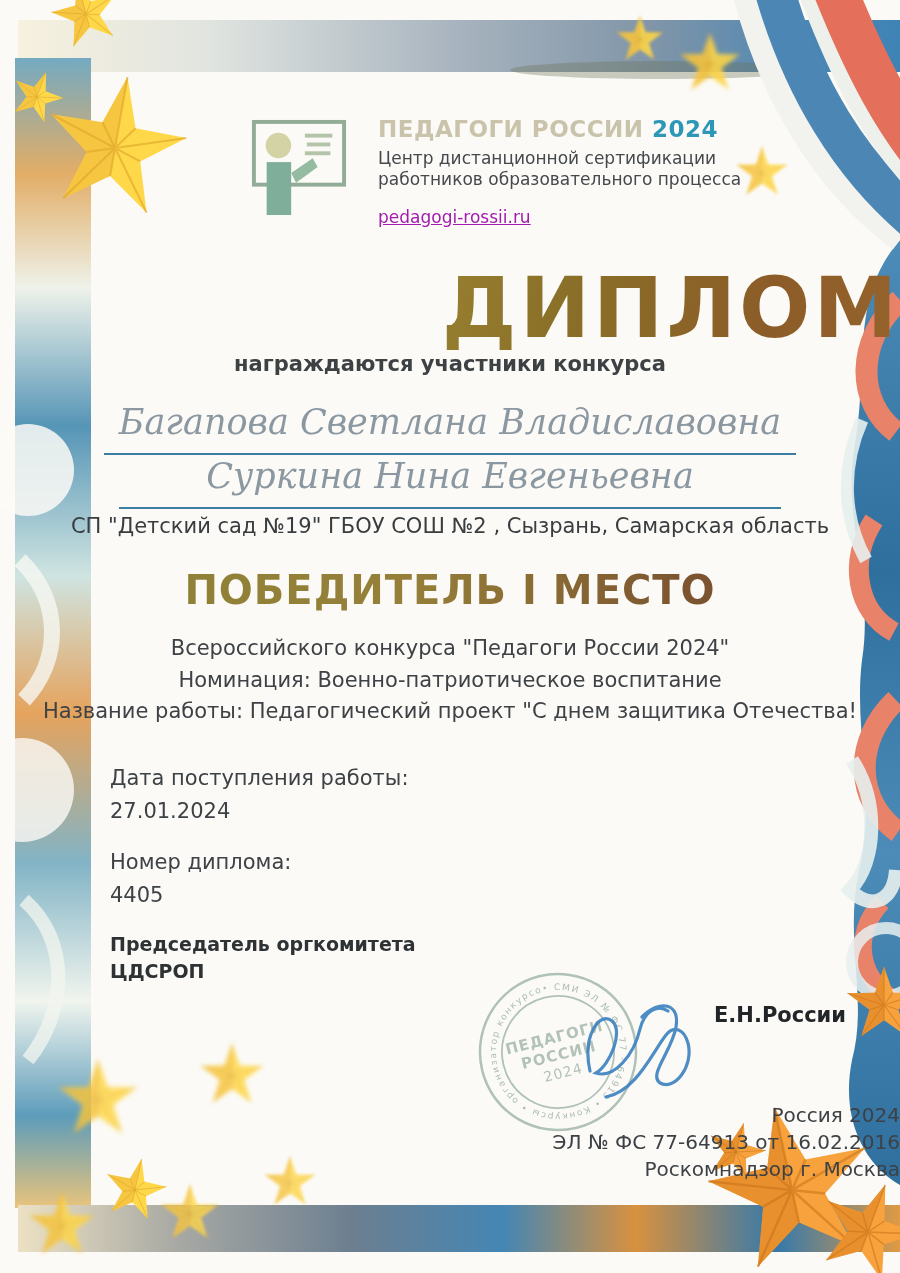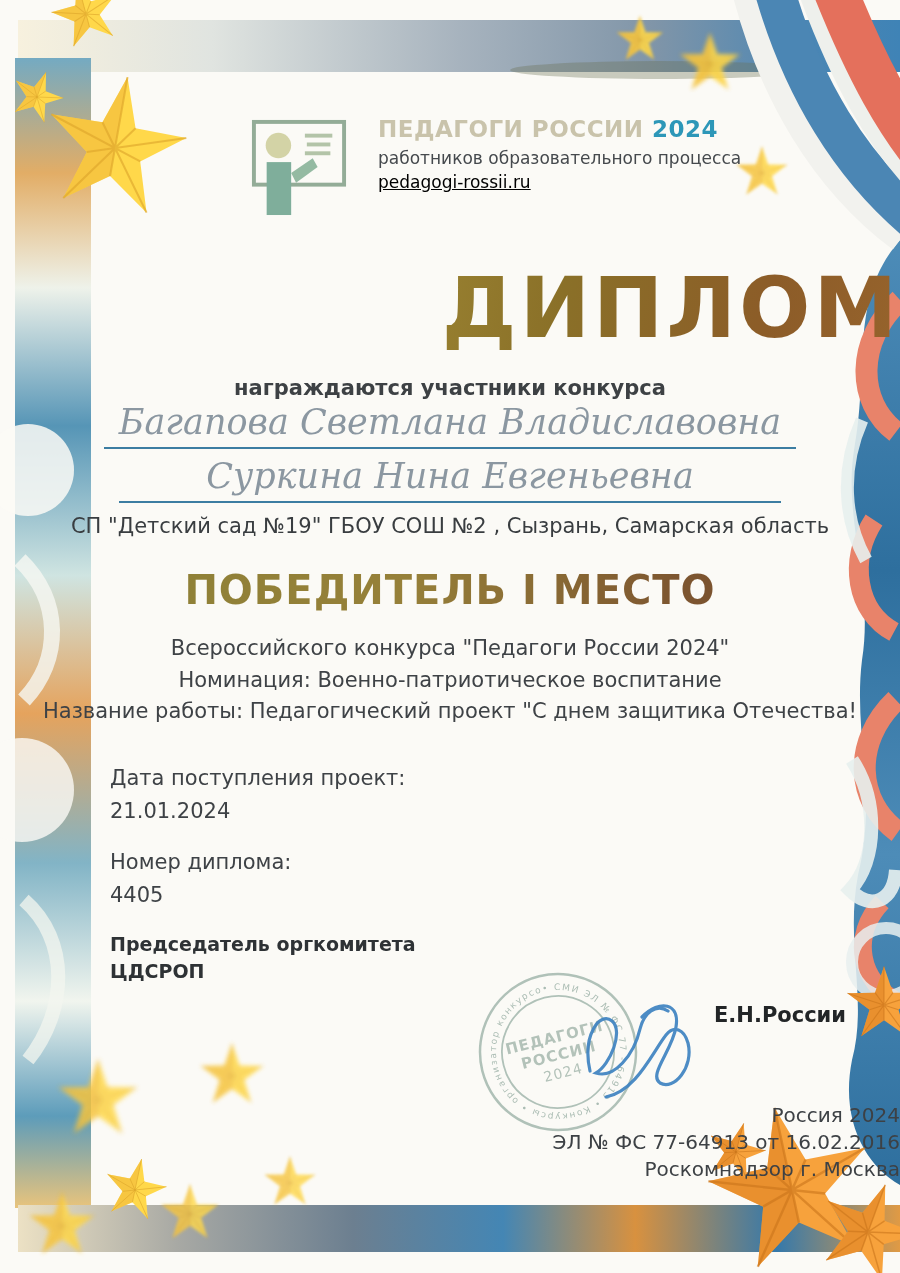--- a/index.html
+++ b/index.html
@@ -9,34 +9,34 @@
   .deco { position:absolute; left:0; top:0; z-index:0; }
   .layer { position:absolute; z-index:2; }
 
   
   .header { top:116px; left:250px; display:flex; gap:30px; align-items:flex-start; }
   .logo { width:98px; height:102px; flex:0 0 auto; }
   .brand-title { font-size:23px; font-weight:bold; letter-spacing:.5px; margin-bottom:6px; white-space:nowrap; }
   .brand-main { color:#c9c3ab; }
   .brand-year { color:#2d97b8; }
   .org-line { font-size:17px; color:#45494d; line-height:1.25; }
-  .website { font-size:17px; color:#000000; text-decoration:underline; margin-top:3px; display:inline-block; }
+  .website { font-size:17px; color:#a21caf; text-decoration:underline; margin-top:16px; display:inline-block; }
 
   
   .title { top:266px; width:100%; text-align:right; font-size:84px; font-weight:bold;
            letter-spacing:3px; line-height:1;
            background:linear-gradient(100deg,#92822e 0%,#a38d37 35%,#8a7028 62%,#8c5c28 85%,#96632c 100%);
            -webkit-background-clip:text; background-clip:text; color:transparent; }
-  .subtitle { top:376px; width:100%; text-align:center; font-size:21px; font-weight:bold; color:#3d4144; }
+  .subtitle { top:352px; width:100%; text-align:center; font-size:21px; font-weight:bold; color:#3d4144; }
 
   
   .name-row { left:50%; transform:translateX(-50%); text-align:center;
               border-bottom:2px solid #3c7da2;
               font-family:"DejaVu Serif", "Liberation Serif", serif; font-style:italic;
-              color:#8b97a1; font-size:35px; padding-bottom:5px; white-space:nowrap; }
+              color:#8b97a1; font-size:35px; padding-bottom:11px; white-space:nowrap; }
   .name-1 { top:402px; width:692px; }
   .name-2 { top:456px; width:662px; }
 
   .institution { top:514px; width:100%; text-align:center; font-size:21px; color:#393d40; }
 
   .award { top:567px; width:100%; text-align:center; font-size:40px; font-weight:bold; letter-spacing:1px;
            background:linear-gradient(95deg,#8a8136 0%,#968039 45%,#7d5630 75%,#6f4328 100%);
            -webkit-background-clip:text; background-clip:text; color:transparent; }
 
   .contest { top:633px; width:100%; text-align:center; font-size:21px; color:#3e4246; line-height:1.5; }
@@ -173,20 +173,21 @@
       <rect x="56" y="36" width="26" height="4" fill="#b3c4a8"></rect>
       <circle cx="29" cy="30" r="13" fill="#d3d3a6"></circle>
       <rect x="17" y="47" width="25" height="54" fill="#7fae9b"></rect>
       <polygon points="42,58 64,43 69,52 47,68" fill="#94baa2"></polygon>
     </svg>
     <div>
       <div class="brand-title">
         <span class="brand-main">ПЕДАГОГИ РОССИИ</span>
         <span class="brand-year">2024</span>
       </div>
+      <div class="org-line">Центр дистанционной сертификации</div>
       <div class="org-line">работников образовательного процесса</div>
       <span class="website">pedagogi-rossii.ru</span>
     </div>
   </div>
 
   <div class="layer title">ДИПЛОМ</div>
   <div class="layer subtitle">награждаются участники конкурса</div>
 
   <div class="layer name-row name-1">Багапова Светлана Владиславовна</div>
   <div class="layer name-row name-2">Суркина Нина Евгеньевна</div>
@@ -195,22 +196,22 @@
 
   <div class="layer award">ПОБЕДИТЕЛЬ I МЕСТО</div>
 
   <div class="layer contest">
     <div>Всероссийского конкурса "Педагоги России 2024"</div>
     <div>Номинация: Военно-патриотическое воспитание</div>
     <div>Название работы: Педагогический проект "С днем защитика Отечества!</div>
   </div>
 
   <div class="layer meta">
-    <p class="label">Дата поступления проект:</p>
-    <p class="value">21.01.2024</p>
+    <p class="label">Дата поступления работы:</p>
+    <p class="value">27.01.2024</p>
     <p class="label">Номер диплома:</p>
     <p class="value">4405</p>
   </div>
 
   <div class="layer sig-left">
     <div>Председатель оргкомитета</div>
     <div>ЦДСРОП</div>
   </div>
 
   <svg class="layer stamp-wrap" viewBox="0 0 164 164">

